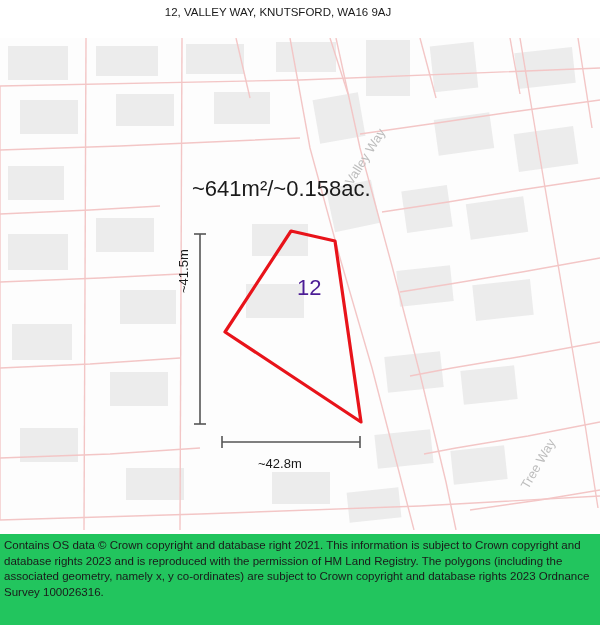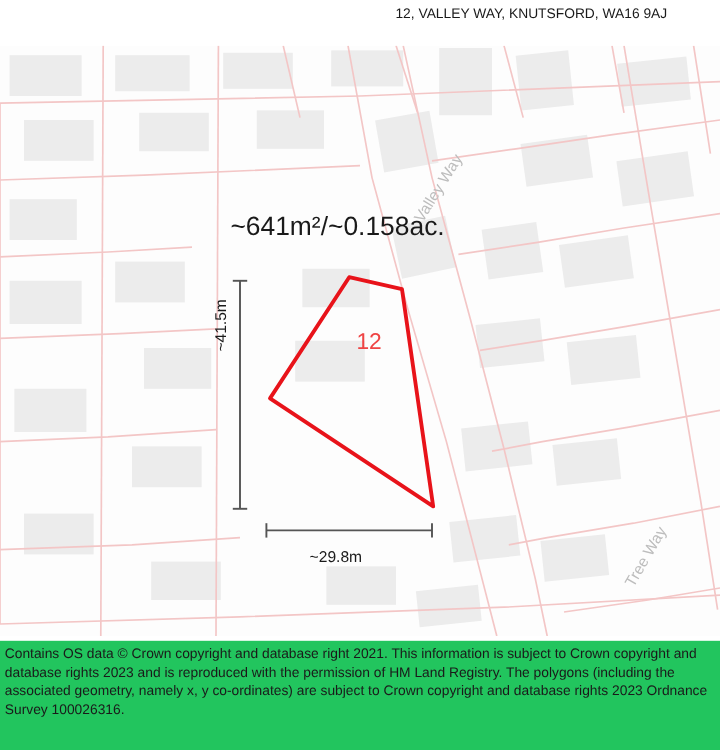--- a/index.html
+++ b/index.html
@@ -18,21 +18,21 @@
     position: relative;
     width: 600px;
     height: 625px;
   }
   .header {
     position: absolute;
     top: 0;
     left: 0;
     width: 556px;
     height: 40px;
-    text-align: right;
+    text-align: center;
   }
   .header .title {
     display: block;
     font-size: 11.5px;
     line-height: 14px;
     padding-top: 5px;
     color: #1a1a1a;
   }
   .header .subtitle {
     display: block;
@@ -90,22 +90,22 @@
     left: 192px;
     top: 138px;
     font-size: 22px;
     color: #1a1a1a;
     white-space: nowrap;
   }
   .plot-number {
     position: absolute;
     left: 297px;
     top: 237px;
-    font-size: 19px;
-    color: #ef4444;
+    font-size: 22px;
+    color: #4c1d95;
   }
 </style>
 </head>
 <body>
 
 <div class="page">
 
   <div class="header">
     <span class="title">12, VALLEY WAY, KNUTSFORD, WA16 9AJ</span>
   </div>
@@ -197,20 +197,20 @@
       </g>
 
       <g>
         <polygon points="291,193 335,203 361,384 225,294" fill="none" stroke="#e8131a" stroke-width="3.2" stroke-linejoin="round"></polygon>
       </g>
     </svg>
 
     <span class="area-label">~641m²/~0.158ac.</span>
     <span class="plot-number">12</span>
     <span class="meas-label meas-v">~41.5m</span>
-    <span class="meas-label meas-h">~29.8m</span>
+    <span class="meas-label meas-h">~42.8m</span>
   </div>
 
   <div class="footer">
     <span class="legal">Contains OS data © Crown copyright and database right 2021. This information is subject to Crown copyright and database rights 2023 and is reproduced with the permission of HM Land Registry. The polygons (including the associated geometry, namely x, y co-ordinates) are subject to Crown copyright and database rights 2023 Ordnance Survey 100026316.</span>
   </div>
 
 </div>
 
 </body></html>

